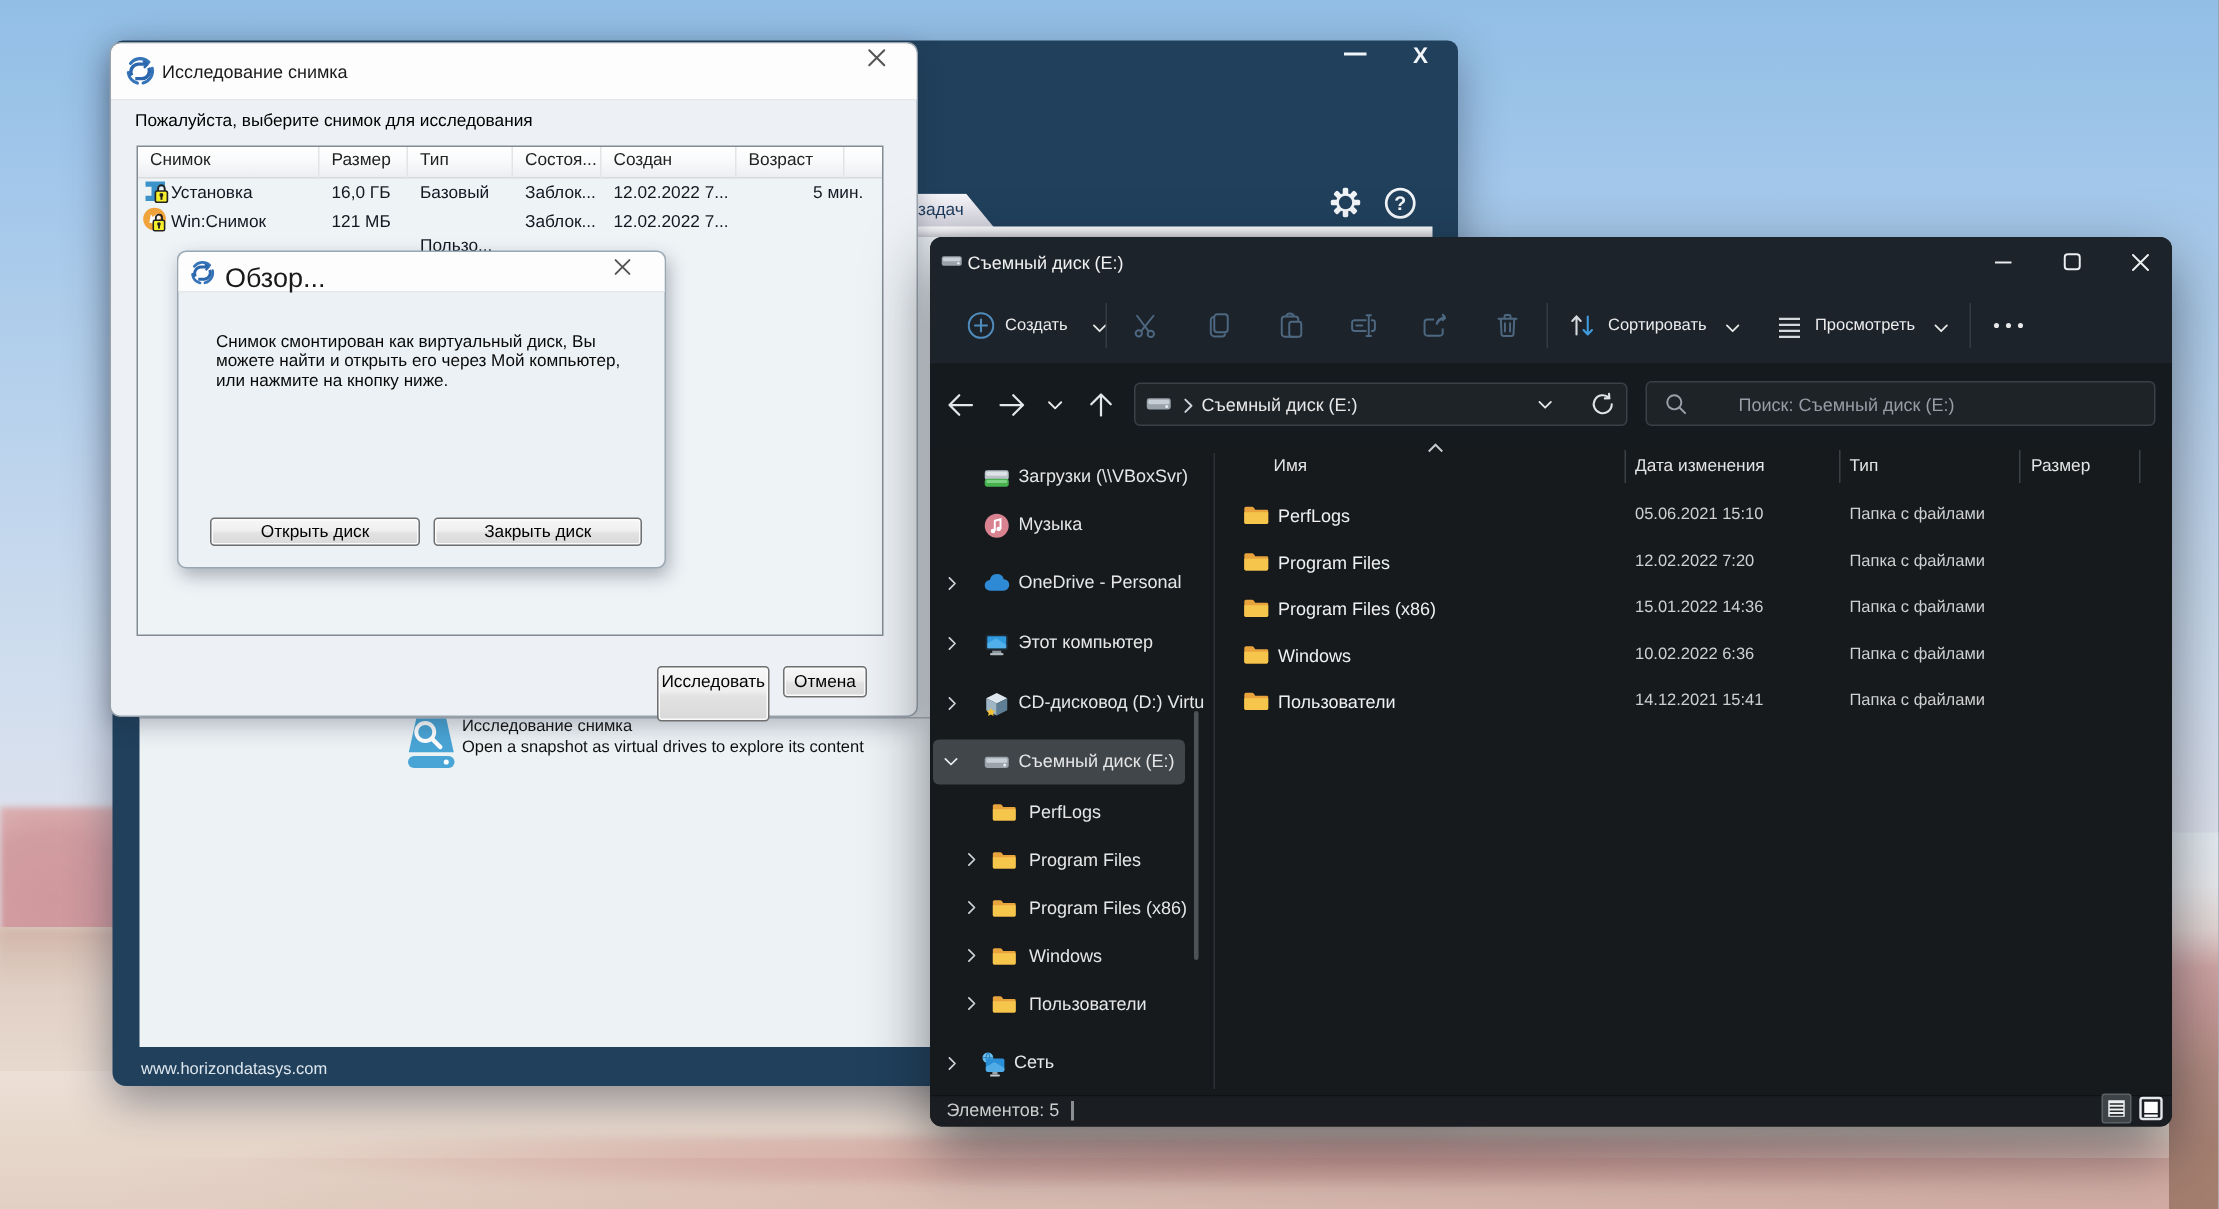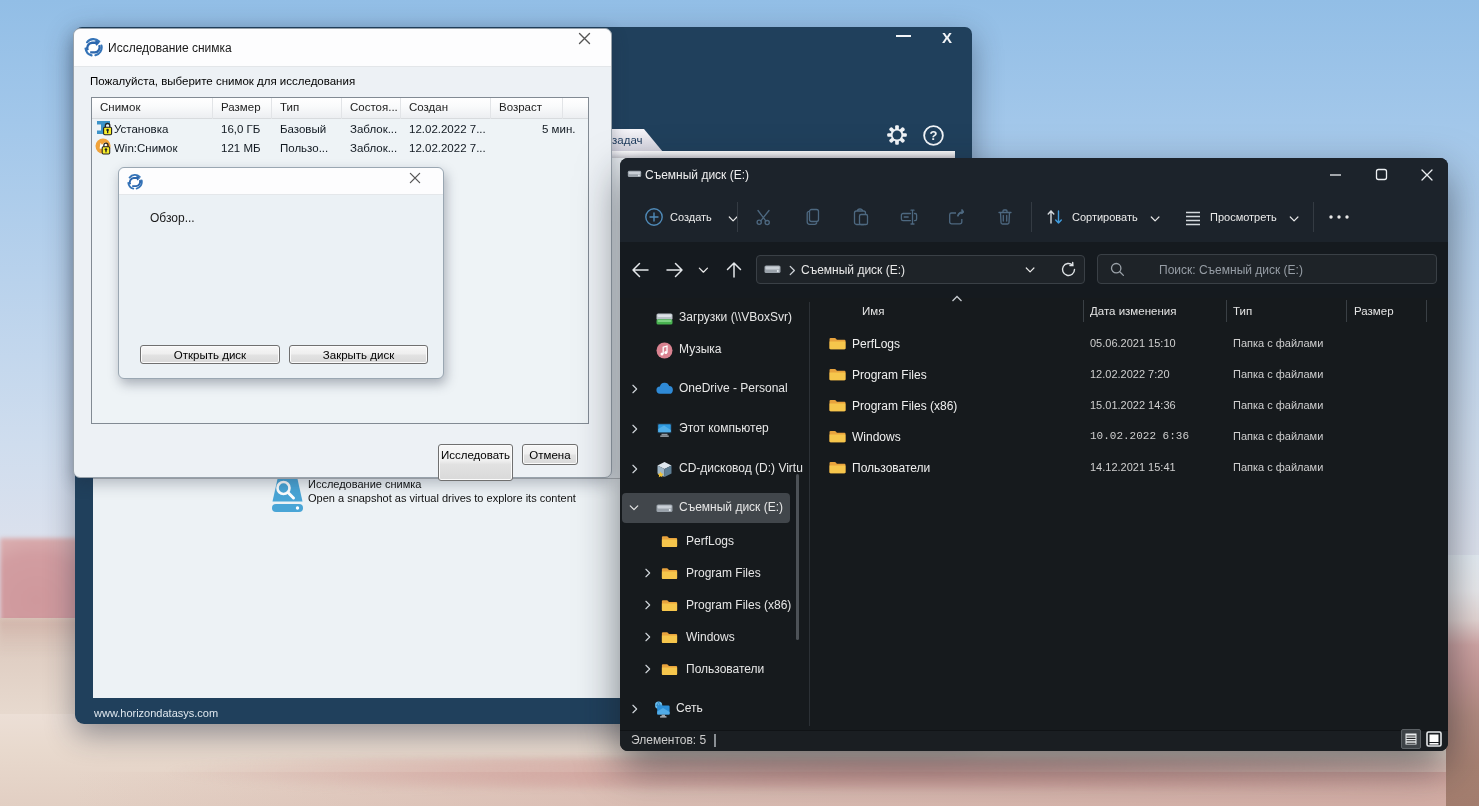--- a/index.html
+++ b/index.html
@@ -37,21 +37,21 @@
 #d1-title { position:absolute; left:0; top:0; width:100%; height:38px; background:#fdfdfe; border-radius:7px 7px 0 0; border-bottom:1px solid #e3e6e9; }
 #d1-title .cap { position:absolute; left:34px; top:12px; font-size:12px; color:#1a1a1a; }
 #d1-label { position:absolute; left:16px; top:46px; font-size:11.5px; color:#000; }
 #d1-table { position:absolute; left:17px; top:68px; width:498px; height:327px; background:#eef3f6; border:1px solid #828a93; }
 #d1-table .hdr { position:absolute; left:0; top:0; width:100%; height:21px; background:linear-gradient(180deg,#ffffff 0%,#fafbfc 40%,#eceef1 100%); border-bottom:1px solid #d8dbde; }
 #d1-table .hc { position:absolute; top:0; height:21px; font-size:11.5px; color:#222; padding:3px 0 0 8px; border-right:1px solid #e2e4e7; }
 #d1-table .cell { position:absolute; font-size:11.5px; color:#101820; white-space:nowrap; }
 .snapicon { position:absolute; width:17px; height:18px; }
 #dlg2 { position:absolute; left:44px; top:138px; width:326px; height:212px; background:#ebf1f5; border:1px solid #9aa7b2; border-radius:6px; box-shadow:2px 5px 12px rgba(40,50,70,.35); }
 #d2-title { position:absolute; left:0; top:0; width:100%; height:27px; background:#fdfdfe; border-radius:6px 6px 0 0; border-bottom:1px solid #e4e7ea; }
-#d2-title .cap { position:absolute; left:31px; top:7px; font-size:12px; color:#1a1a1a;margin-top:36px; }
+#d2-title .cap { position:absolute; left:31px; top:7px; font-size:18px; color:#1a1a1a; }
 #d2-text { position:absolute; left:25px; top:54px; font-size:11.4px; line-height:12.9px; color:#0a0a0a; }
 .btn7 { position:absolute; background:linear-gradient(180deg,#f7f7f7 0%,#efefef 45%,#e2e2e2 55%,#d9d9d9 100%); border:1px solid #707070; border-radius:3px; box-shadow:inset 0 0 0 1px #fbfbfb; font-size:11.5px; color:#000; text-align:center; font-family:"Liberation Sans", sans-serif; }
 #d2-b1 { left:21px; top:177px; width:140px; height:19px; line-height:18px; }
 #d2-b2 { left:170px; top:177px; width:139px; height:19px; line-height:18px; }
 #d1-b1 { left:364px; top:415px; width:75px; height:37px; line-height:20px; }
 #d1-b2 { left:448px; top:415px; width:56px; height:21px; line-height:20px; }
 .rblogo { display:block; }
 
 
 #explorer { left:620px; top:158px; width:828px; height:593px; background:#191d21; border-radius:8px; box-shadow:0 16px 42px rgba(20,25,35,.55); color:#e8e8e8; }
@@ -173,40 +173,41 @@
         <circle cx="8.5" cy="8.5" r="8" fill="#f0a33a"></circle>
         <path d="M8.5 2.2 A6.3 6.3 0 0 1 14.8 8.5 L11.6 8.5 A3.1 3.1 0 0 0 8.5 5.4 Z" fill="#f0a33a"></path>
         <path d="M4 8.5 L8.3 4.2 L8.3 6.6 L12.6 6.6 L12.6 10.4 L8.3 10.4 L8.3 12.8 Z" fill="#fff" transform="rotate(-35 8.5 8.5)"></path>
         <rect x="7.6" y="9.3" width="8" height="7.5" rx="1.2" fill="#f8ef2b" stroke="#222" stroke-width="1.1"></rect>
         <path d="M9.4 9.3 V7.6 A2.2 2.2 0 0 1 13.8 7.6 V9.3" fill="none" stroke="#222" stroke-width="1.3"></path>
         <circle cx="11.6" cy="12" r="1.3" fill="#222"></circle>
         <rect x="11" y="12.6" width="1.3" height="2.6" fill="#222"></rect>
       </svg>
       <div class="cell" style="left:22px;top:44px;">Win:Снимок</div>
       <div class="cell" style="left:129px;top:44px;">121 МБ</div>
-      <div class="cell" style="left:188px;top:44px;">Пользо...</div>
+      <div class="cell" style="left:188px;top:60px;">Пользо...</div>
       <div class="cell" style="left:258px;top:44px;">Заблок...</div>
       <div class="cell" style="left:317px;top:44px;">12.02.2022 7...</div>
     </div>
     <div id="dlg2">
       <div id="d2-title">
         <svg class="rblogo abs" style="left:8px;top:6px;" width="16" height="16" viewBox="0 0 20 20">
           <circle cx="10" cy="10" r="9.2" fill="#fff"></circle>
           <path d="M3.2 4.5 A8.6 8.6 0 0 1 16 3.6" fill="none" stroke="#3574b8" stroke-width="2.2" stroke-linecap="round"></path>
           <path d="M18.4 8 A8.6 8.6 0 0 1 12 18.2" fill="none" stroke="#3574b8" stroke-width="2.2" stroke-linecap="round"></path>
           <path d="M8 18.3 A8.6 8.6 0 0 1 1.6 11" fill="none" stroke="#3574b8" stroke-width="2.2" stroke-linecap="round"></path>
           <path d="M4 13 A5.5 5.5 0 0 1 8.5 5 L14 5" fill="none" stroke="#2c67ae" stroke-width="2.4"></path>
           <path d="M16 7.5 A5.5 5.5 0 0 1 11.5 15.2 L6.5 15.2" fill="none" stroke="#2c67ae" stroke-width="2.4"></path>
           <path d="M12 2.8 L15.2 5 L12.6 7.6" fill="none" stroke="#2c67ae" stroke-width="1.8" stroke-linejoin="round"></path>
         </svg>
         <div class="cap">Обзор...</div>
         <svg class="abs" style="left:290px;top:4px;" width="12" height="12" viewBox="0 0 13 13">
             <path d="M1.5 1.5 L11.5 11.5 M11.5 1.5 L1.5 11.5" stroke="#555" stroke-width="1.4" stroke-linecap="round"></path>
           </svg>
       </div>
+      <div id="d2-text">Снимок смонтирован как виртуальный диск, Вы<br>можете найти и открыть его через Мой компьютер,<br>или нажмите на кнопку ниже.</div>
       <div class="btn7" id="d2-b1">Открыть диск</div>
       <div class="btn7" id="d2-b2">Закрыть диск</div>
     </div>
     <div class="btn7" id="d1-b1">Исследовать</div>
     <div class="btn7" id="d1-b2">Отмена</div>
   </div>
 
   <div class="abs" id="explorer">
     <svg width="0" height="0" style="position:absolute;">
       <defs>
@@ -440,21 +441,21 @@
     <svg class="navico" style="left:34px;top:543px;" viewBox="0 0 17 17">
       <circle cx="4.6" cy="4.2" r="3.6" fill="#6cc0ee"></circle>
       <path d="M1.2 4.2 H8 M4.6 0.8 a5.4 5.4 0 0 1 0 6.8 M4.6 0.8 a5.4 5.4 0 0 0 0 6.8" stroke="#2c7cb8" stroke-width="0.7" fill="none"></path>
       <rect x="3.2" y="4.6" width="12.4" height="9" rx="1.2" fill="#2b8fd8"></rect>
       <path d="M3.2 10.4 L9 7 L15.6 11 L15.6 12.4 a1.2 1.2 0 0 1 -1.2 1.2 L4.4 13.6 a1.2 1.2 0 0 1 -1.2 -1.2 Z" fill="#55aee8" opacity="0.9"></path>
       <rect x="7.6" y="13.6" width="3.4" height="1.7" fill="#9aa4ab"></rect>
       <rect x="6" y="15.3" width="6.6" height="1.3" rx="0.6" fill="#c3cad0"></rect>
     </svg>
     <div class="navitem" style="left:56px;top:543px;">Сеть</div>
 
-    <div class="lhc" style="left:242px;">Имя</div>
+    <div class="lhc" style="left:229px;">Имя</div>
     <svg class="abs" style="left:331px;top:137px;" width="12" height="8" viewBox="0 0 12 8">
         <path d="M1.5 6 L6 1.5 L10.5 6" fill="none" stroke="#c6cbd0" stroke-width="1.3"></path>
       </svg>
     <div class="lhsep" style="left:463px;"></div>
     <div class="lhc" style="left:470px;">Дата изменения</div>
     <div class="lhsep" style="left:606px;"></div>
     <div class="lhc" style="left:613px;">Тип</div>
     <div class="lhsep" style="left:726px;"></div>
     <div class="lhc" style="left:734px;">Размер</div>
     <div class="lhsep" style="left:806px;"></div>
@@ -474,21 +475,21 @@
     <svg class="folder" style="left:208px;top:240px;" viewBox="0 0 19 16">
         <use href="#gfolder"></use>
       </svg>
     <div class="fitem" style="left:232px;top:241px;">Program Files (x86)</div>
     <div class="fmeta" style="left:470px;top:241px;">15.01.2022 14:36</div>
     <div class="fmeta" style="left:613px;top:241px;">Папка с файлами</div>
     <svg class="folder" style="left:208px;top:271px;" viewBox="0 0 19 16">
         <use href="#gfolder"></use>
       </svg>
     <div class="fitem" style="left:232px;top:272px;">Windows</div>
-    <div class="fmeta" style="left:470px;top:272px;font-family:Liberation Mono, monospace;">10.02.2022 6:36</div>
+    <div class="fmeta" style="left:470px;top:272px;">10.02.2022 6:36</div>
     <div class="fmeta" style="left:613px;top:272px;">Папка с файлами</div>
     <svg class="folder" style="left:208px;top:302px;" viewBox="0 0 19 16">
         <use href="#gfolder"></use>
       </svg>
     <div class="fitem" style="left:232px;top:303px;">Пользователи</div>
     <div class="fmeta" style="left:470px;top:303px;">14.12.2021 15:41</div>
     <div class="fmeta" style="left:613px;top:303px;">Папка с файлами</div>
 
     <div id="ex-status"></div>
     <div class="abs" style="left:11px;top:575px;font-size:12px;color:#cccccc;">Элементов: 5</div>

